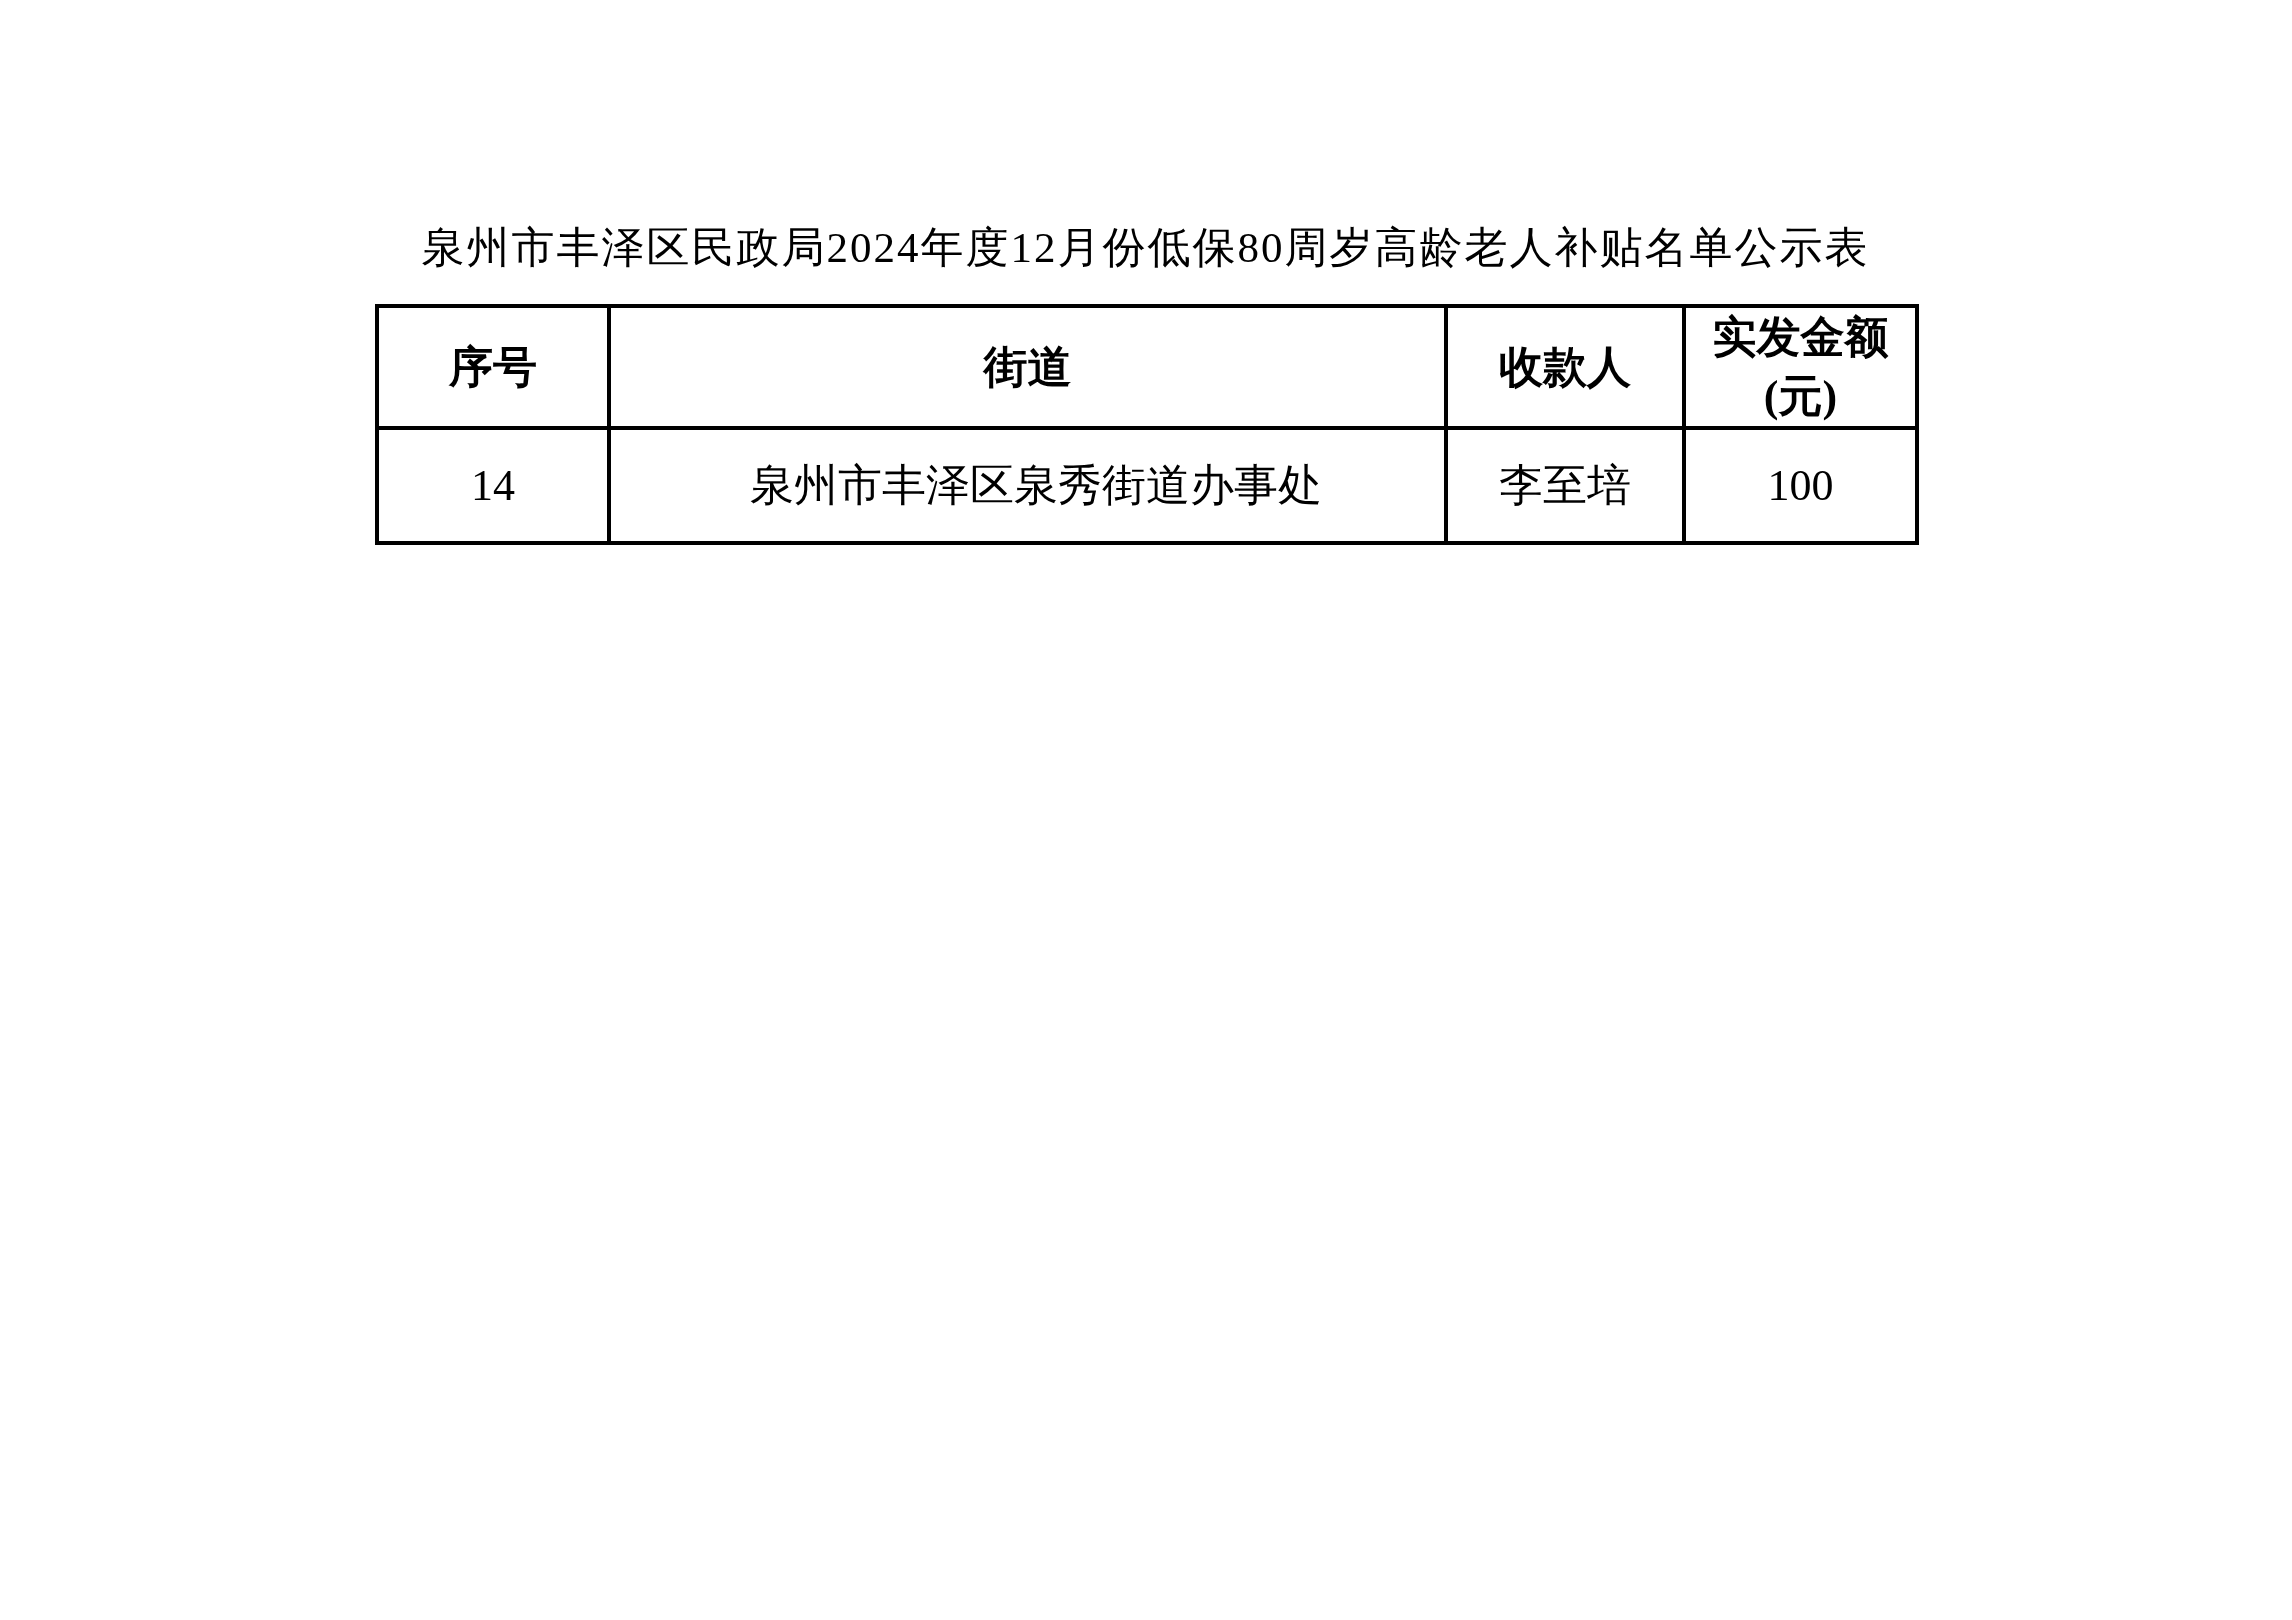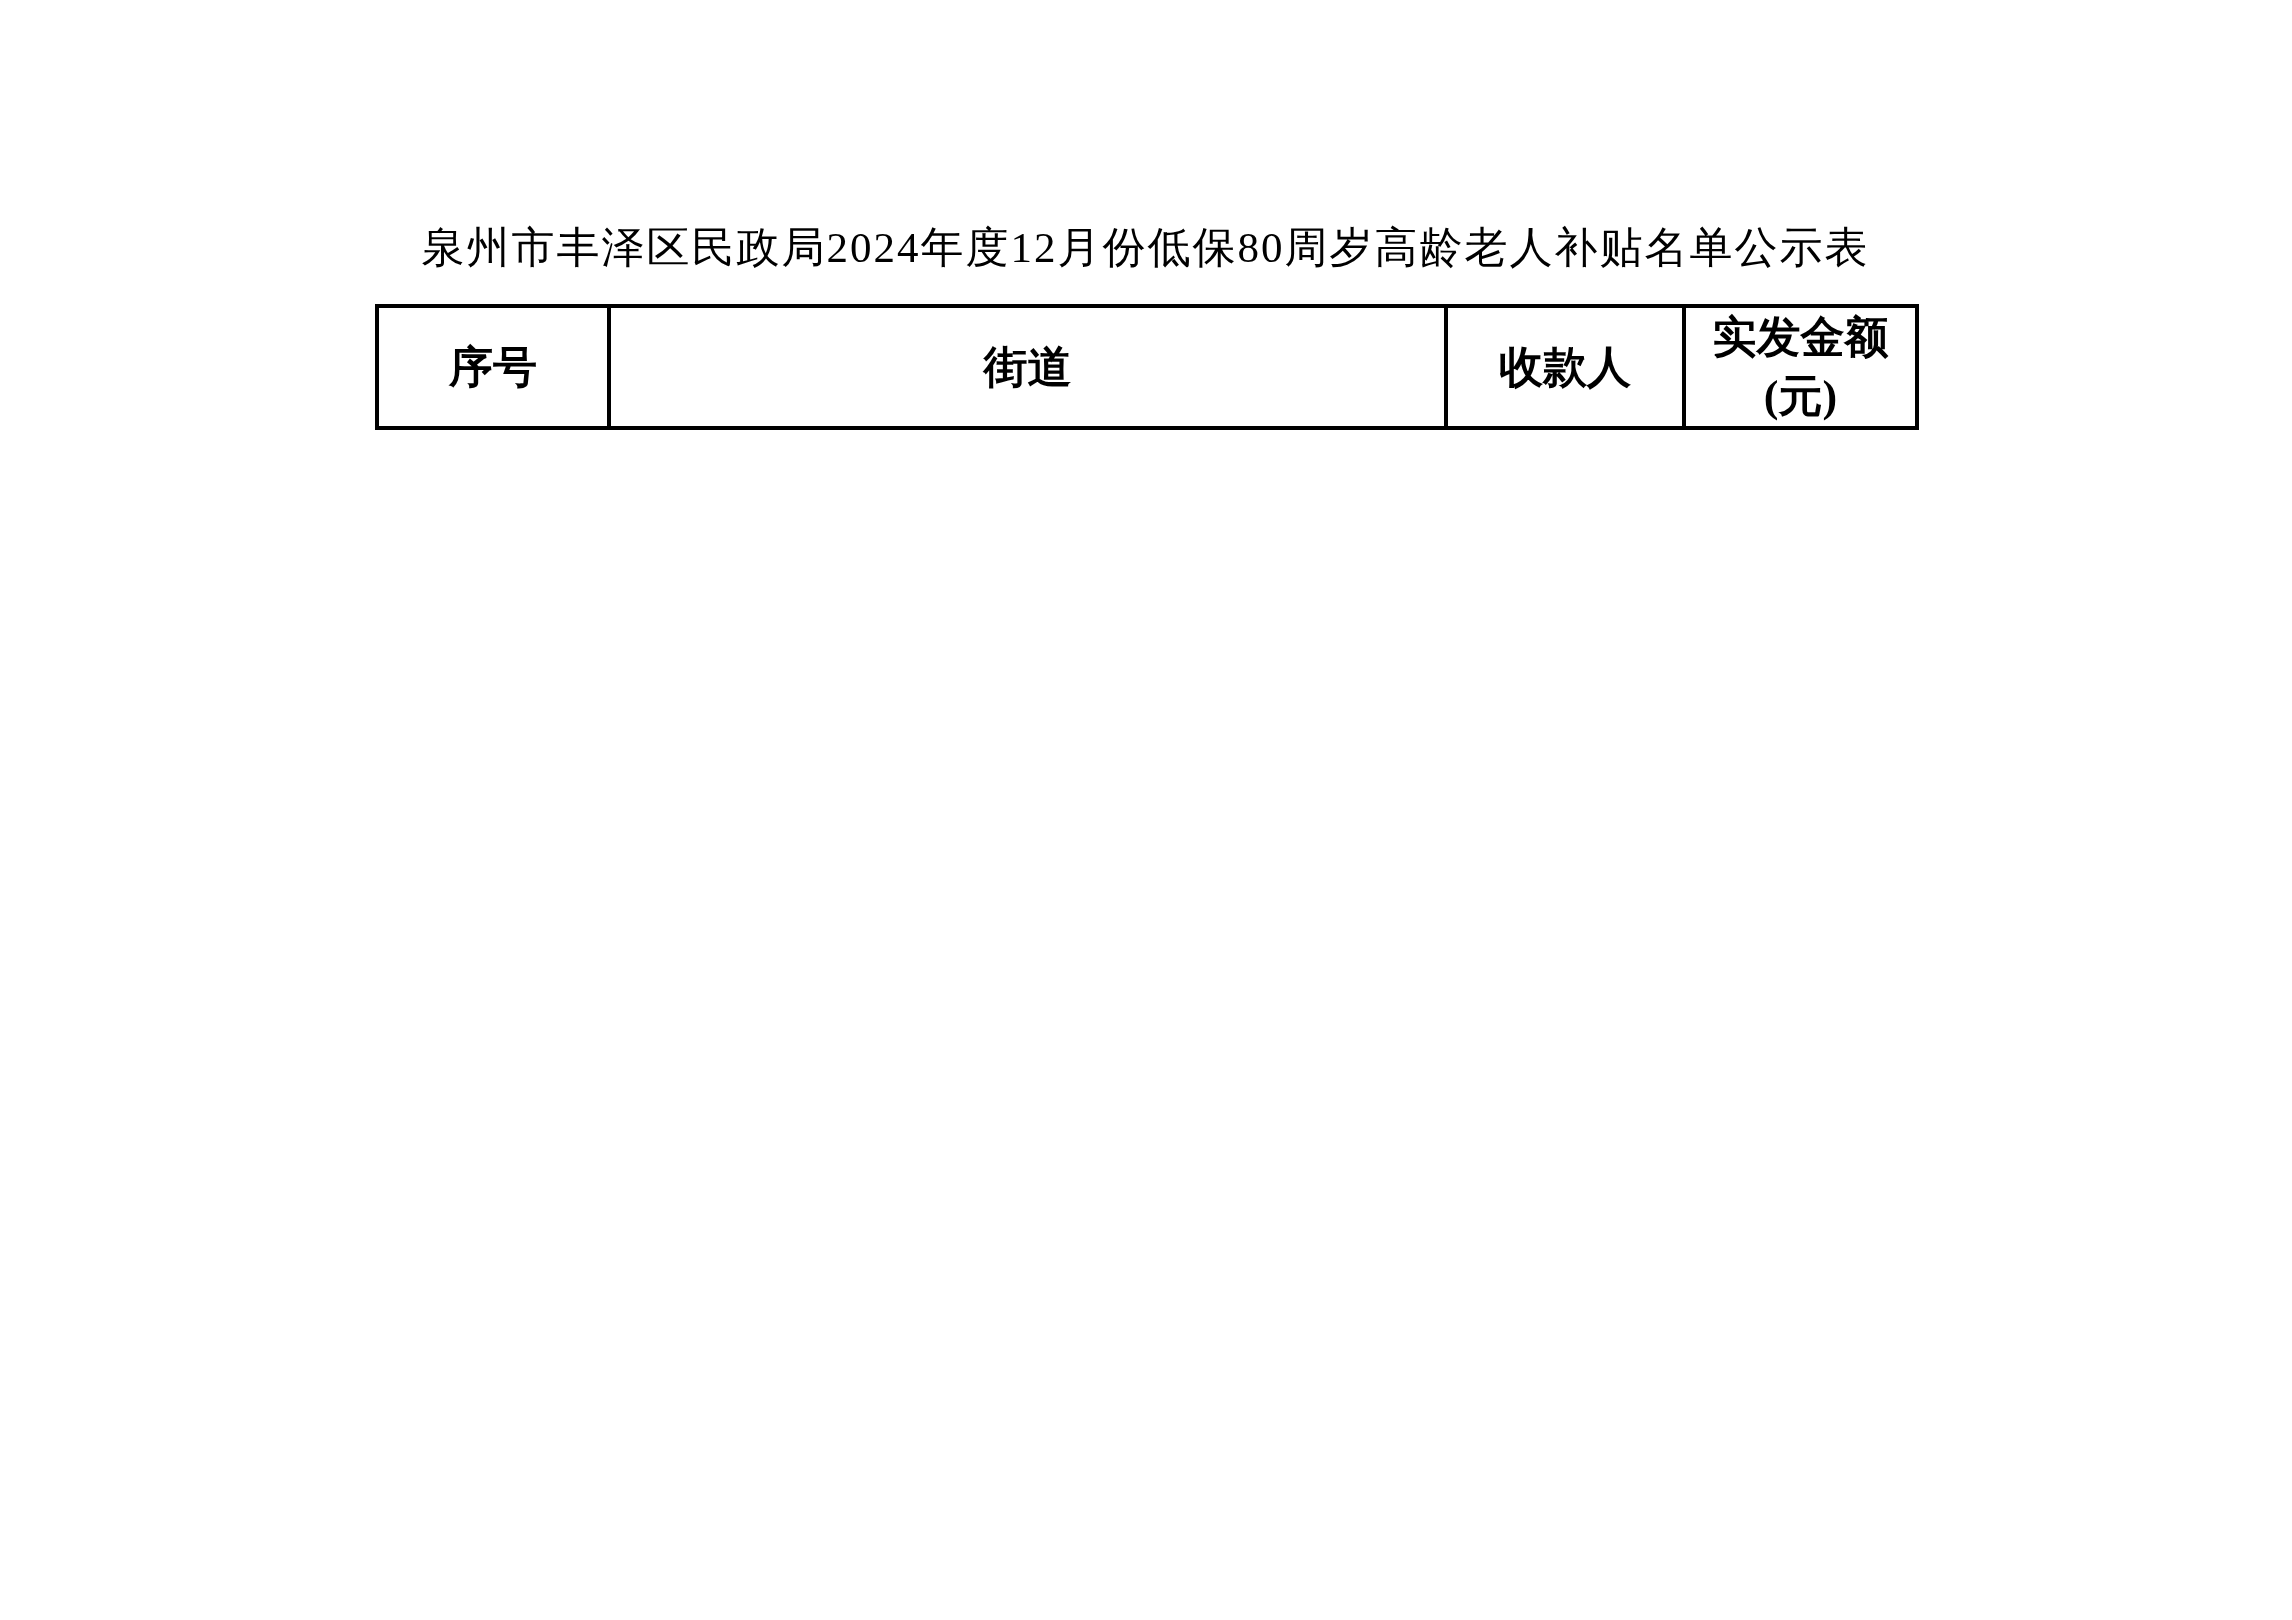--- a/index.html
+++ b/index.html
@@ -76,17 +76,23 @@
     </colgroup>
     <thead>
       <tr>
         <th>序号</th>
         <th>街道</th>
         <th>收款人</th>
         <th>实发金额(元)</th>
       </tr>
     </thead>
     <tbody>
+      <tr class="row-1">
+        <td class="cell-seq">14</td>
+        <td class="cell-street">泉州市丰泽区泉秀街道办事处</td>
+        <td class="cell-payee">李至培</td>
+        <td class="cell-amount">100</td>
+      </tr>
     </tbody>
   </table>
 
 </div>
 
 
 </body></html>

